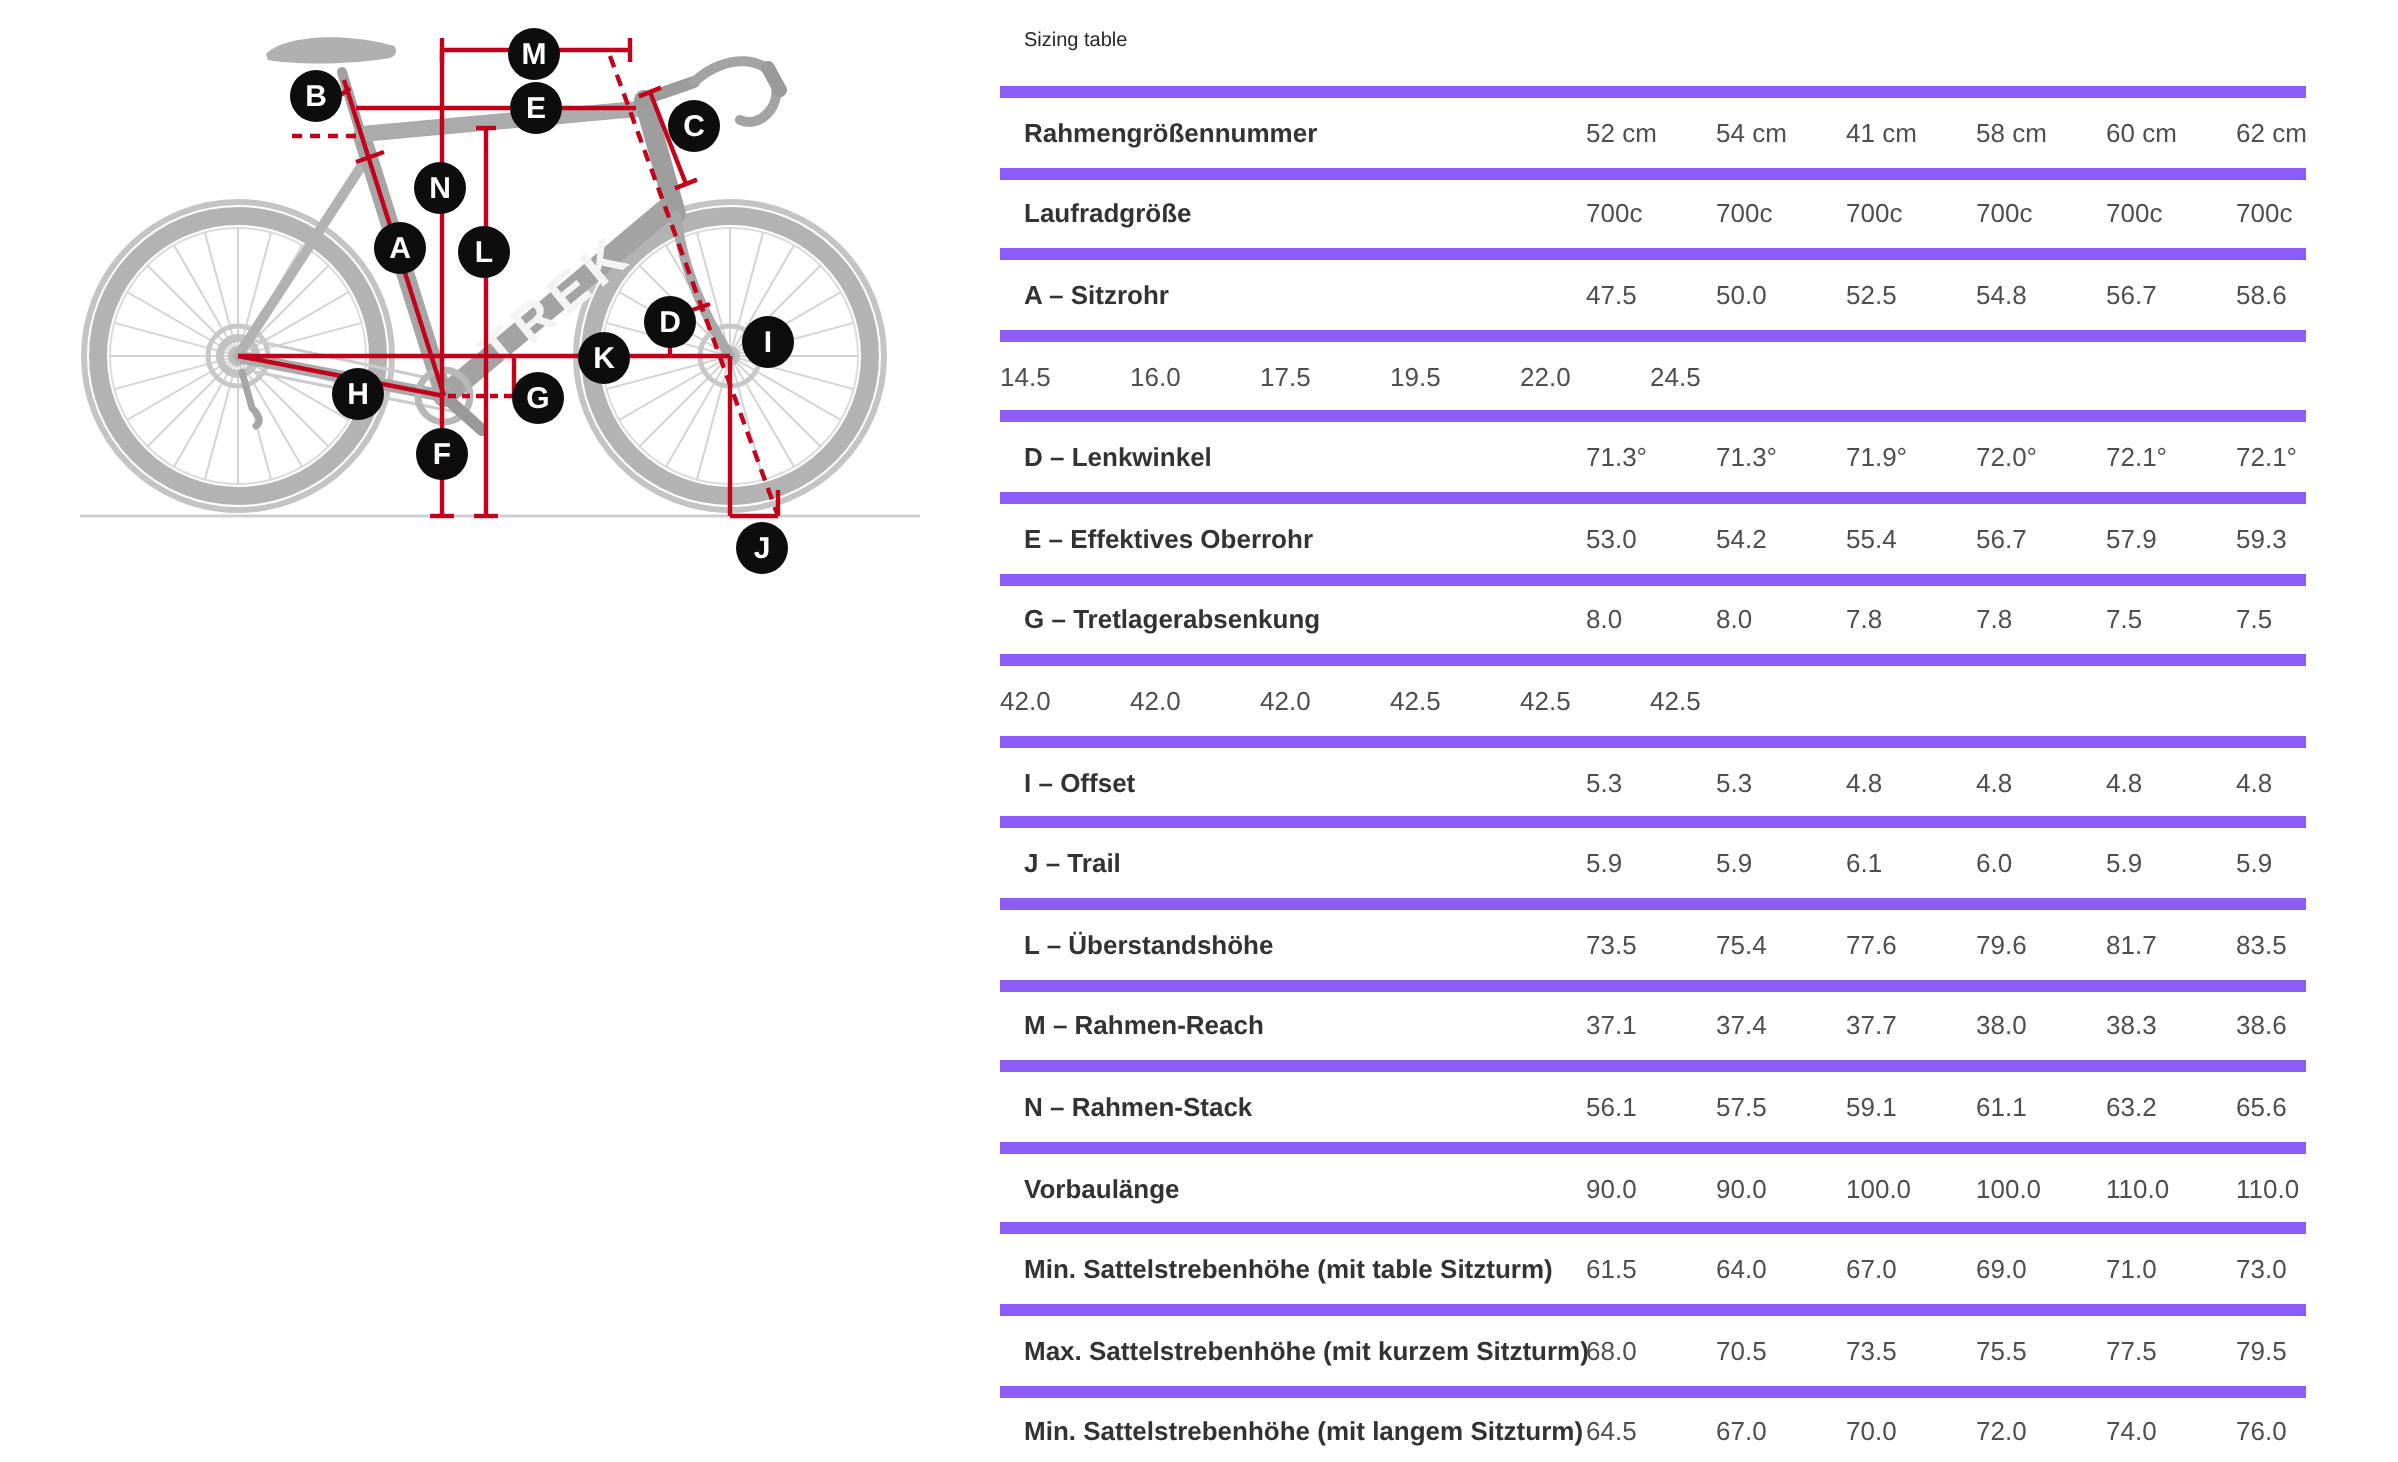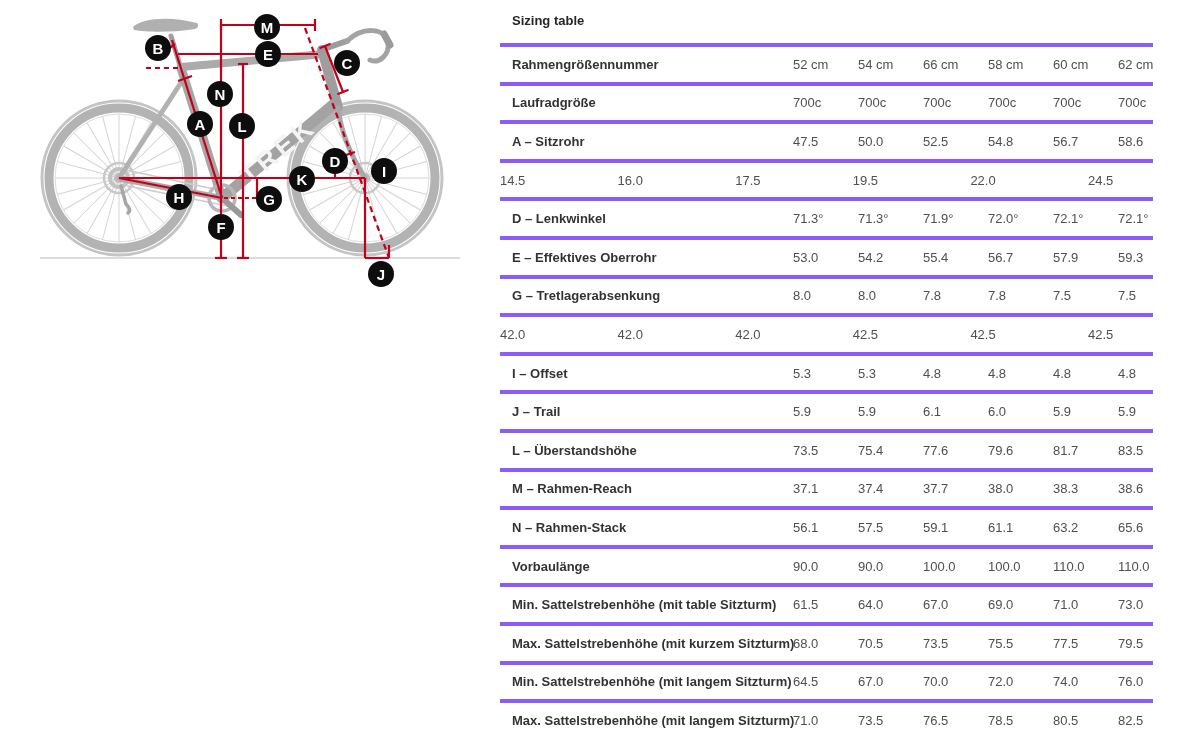--- a/index.html
+++ b/index.html
@@ -3,22 +3,22 @@
 <meta charset="utf-8">
 <style>
   html,body{margin:0;padding:0;background:#fff;}
   body{width:1199px;height:731px;position:relative;overflow:hidden;
        font-family:"Liberation Sans",sans-serif;-webkit-font-smoothing:antialiased;}
   .diagram{position:absolute;left:0;top:0;width:500px;height:731px;}
   .marker{position:absolute;width:26px;height:26px;border-radius:50%;background:#0d0d0d;
           color:#fff;font-size:15px;font-weight:bold;display:flex;align-items:center;
           justify-content:center;line-height:1;}
   .right{position:absolute;left:500px;top:0;width:699px;}
-  .title{margin:12px 0 13px 12px;font-size:13px;font-weight:bold;color:#262626;line-height:18px;}
-  .trow{display:flex;align-items:center;height:34.6px;border-top:4px solid #8b5cf6;width:653px;justify-content:space-between;}
+  .title{margin:12px 0 13px 12px;font-size:10px;font-weight:normal;color:#262626;line-height:18px;}
+  .trow{display:flex;align-items:center;height:34.6px;border-top:6px solid #8b5cf6;width:653px;}
   .tlabel{flex:none;width:281px;padding-left:12px;font-size:13px;font-weight:bold;color:#333;
           white-space:nowrap;overflow:visible;}
   .tcell{flex:none;width:65px;font-size:13px;color:#4f4f4f;white-space:nowrap;}
 </style>
 </head>
 <body>
 
 <div class="diagram">
   <svg width="500" height="300" viewBox="0 0 500 300">
 
@@ -137,21 +137,21 @@
   
 <div class="marker" style="left: 254px; top: 14px; background: rgb(13, 13, 13); color: rgb(255, 255, 255);">M</div><div class="marker" style="left: 145px; top: 35px; background: rgb(13, 13, 13); color: rgb(255, 255, 255);">B</div><div class="marker" style="left: 255px; top: 41px; background: rgb(13, 13, 13); color: rgb(255, 255, 255);">E</div><div class="marker" style="left: 334px; top: 50px; background: rgb(13, 13, 13); color: rgb(255, 255, 255);">C</div><div class="marker" style="left: 207px; top: 81px; background: rgb(13, 13, 13); color: rgb(255, 255, 255);">N</div><div class="marker" style="left: 187px; top: 111px; background: rgb(13, 13, 13); color: rgb(255, 255, 255);">A</div><div class="marker" style="left: 229px; top: 113px; background: rgb(13, 13, 13); color: rgb(255, 255, 255);">L</div><div class="marker" style="left: 322px; top: 148px; background: rgb(13, 13, 13); color: rgb(255, 255, 255);">D</div><div class="marker" style="left: 371px; top: 158px; background: rgb(13, 13, 13); color: rgb(255, 255, 255);">I</div><div class="marker" style="left: 289px; top: 166px; background: rgb(13, 13, 13); color: rgb(255, 255, 255);">K</div><div class="marker" style="left: 166px; top: 184px; background: rgb(13, 13, 13); color: rgb(255, 255, 255);">H</div><div class="marker" style="left: 256px; top: 186px; background: rgb(13, 13, 13); color: rgb(255, 255, 255);">G</div><div class="marker" style="left: 208px; top: 214px; background: rgb(13, 13, 13); color: rgb(255, 255, 255);">F</div><div class="marker" style="left: 368px; top: 261px; background: rgb(13, 13, 13); color: rgb(255, 255, 255);">J</div></div>
 
 <div class="right">
   <h2 class="title">Sizing table</h2>
   <div>
       <div class="trow">
         <span class="tlabel">Rahmengrößennummer</span>
         <span class="tcell">52 cm</span>
         <span class="tcell">54 cm</span>
-        <span class="tcell">66 cm</span>
+        <span class="tcell">41 cm</span>
         <span class="tcell">58 cm</span>
         <span class="tcell">60 cm</span>
         <span class="tcell">62 cm</span>
       </div>
       <div class="trow">
         <span class="tlabel">Laufradgröße</span>
         <span class="tcell">700c</span>
         <span class="tcell">700c</span>
         <span class="tcell">700c</span>
         <span class="tcell">700c</span>

